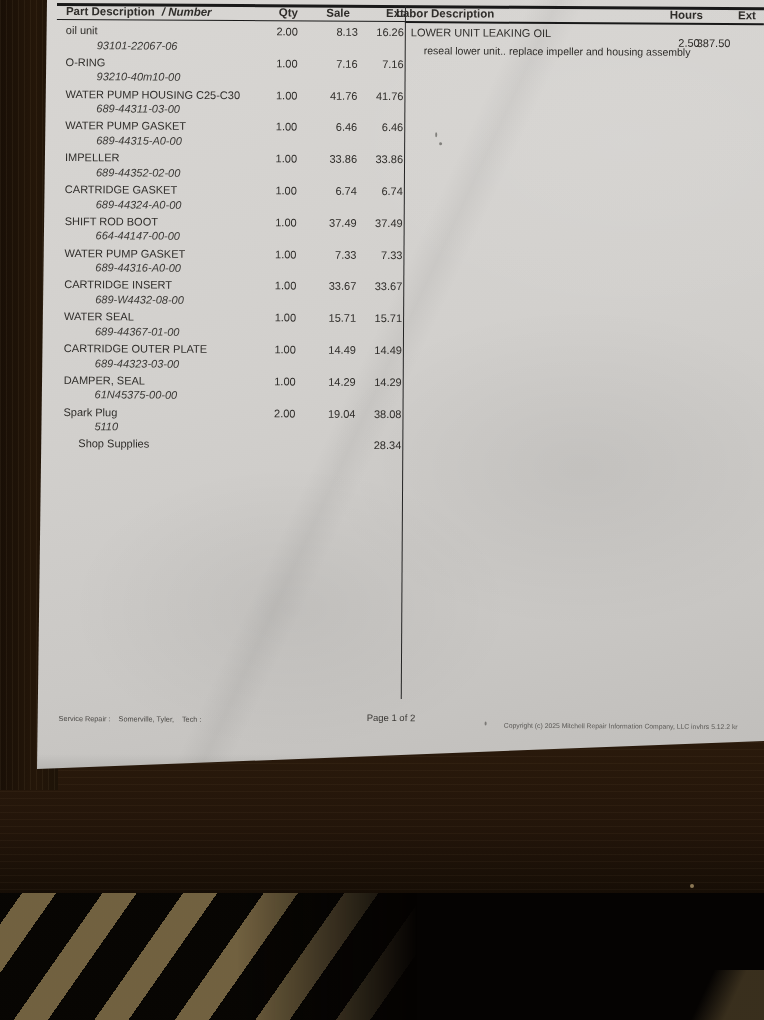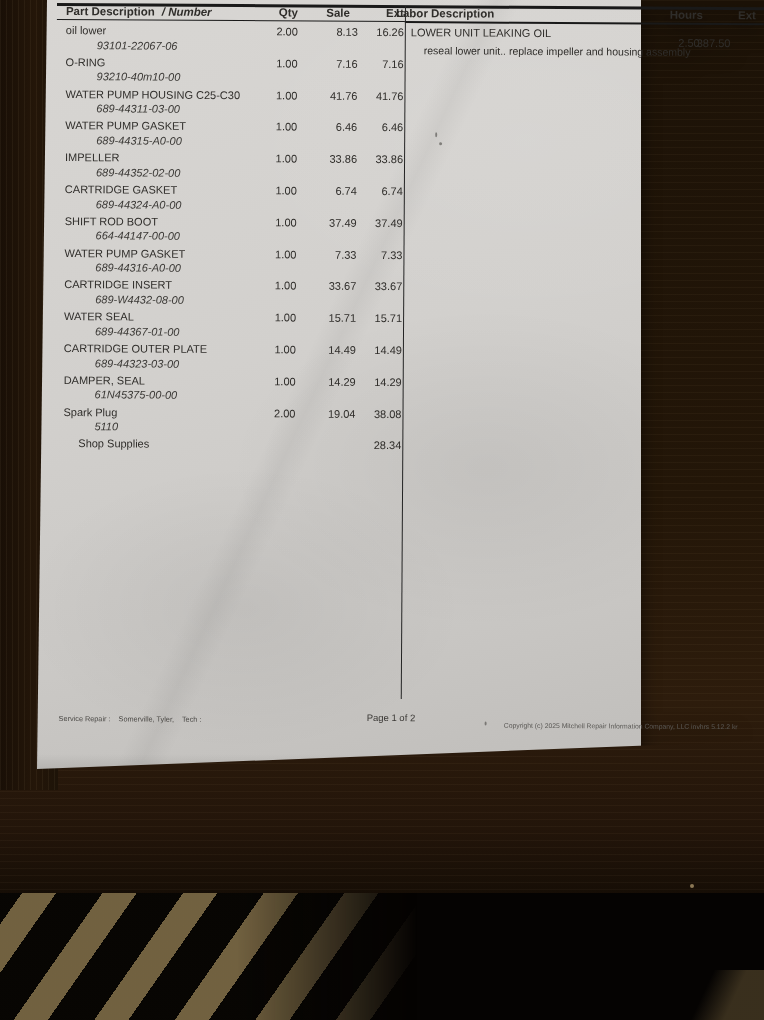--- a/index.html
+++ b/index.html
@@ -25,21 +25,21 @@
   .rug{position:absolute;left:0;top:893px;width:430px;height:127px;
        background:repeating-linear-gradient(125deg,
           rgba(8,6,3,0.95) 0 18px, rgba(133,114,75,0.85) 18px 46px,
           rgba(8,6,3,0.95) 46px 66px);
        -webkit-mask-image:linear-gradient(to right,#000 55%,transparent 97%);
        mask-image:linear-gradient(to right,#000 55%,transparent 97%);}
   .rug-corner{position:absolute;right:0;bottom:0;width:110px;height:50px;
        background:linear-gradient(115deg,transparent 45%,rgba(120,100,62,0.45) 70%);}
 
   
-  .paper{position:absolute;left:0;top:0;width:641px;height:780px;
+  .paper{position:absolute;left:0;top:0;width:764px;height:780px;
     clip-path:polygon(47px 0,764px 0,764px 741px,37px 769px);
     background:
       radial-gradient(420px 260px at 76% 60%, rgba(0,0,0,0.05), transparent 62%),
       radial-gradient(340px 220px at 38% 78%, rgba(0,0,0,0.05), transparent 65%),
       radial-gradient(520px 320px at 82% 18%, rgba(255,255,255,0.06), transparent 60%),
       linear-gradient(115deg, transparent 47%, rgba(0,0,0,0.045) 49.5%, transparent 52%),
       linear-gradient(to right, rgba(0,0,0,0.10), transparent 28px),
       linear-gradient(to top, rgba(0,0,0,0.14), transparent 26px),
       linear-gradient(168deg,#d8d6d3 0%,#d2d0cd 45%,#cac8c5 75%,#bfbdba 100%);
     filter:drop-shadow(0 7px 9px rgba(0,0,0,0.55));}
@@ -117,21 +117,21 @@
       </div>
       <div class="hdr hdr-qty">Qty</div>
       <div class="hdr hdr-sale">Sale</div>
       <div class="hdr hdr-ext">Ext</div>
       <div class="hdr hdr-labor">Labor Description</div>
       <div class="hdr hdr-hours">Hours</div>
       <div class="hdr hdr-lext">Ext</div>
 
       <div>
           <div class="row" style="top: 24px;">
-    <span class="desc">oil lower</span>
+    <span class="desc">oil unit</span>
     <span class="pnum">93101-22067-06</span>
     <span class="qty">2.00</span>
     <span class="sale">8.13</span>
     <span class="ext">16.26</span>
   </div>
           <div class="row" style="top: 55.8px;">
     <span class="desc">O-RING</span>
     <span class="pnum">93210-40m10-00</span>
     <span class="qty">1.00</span>
     <span class="sale">7.16</span>

